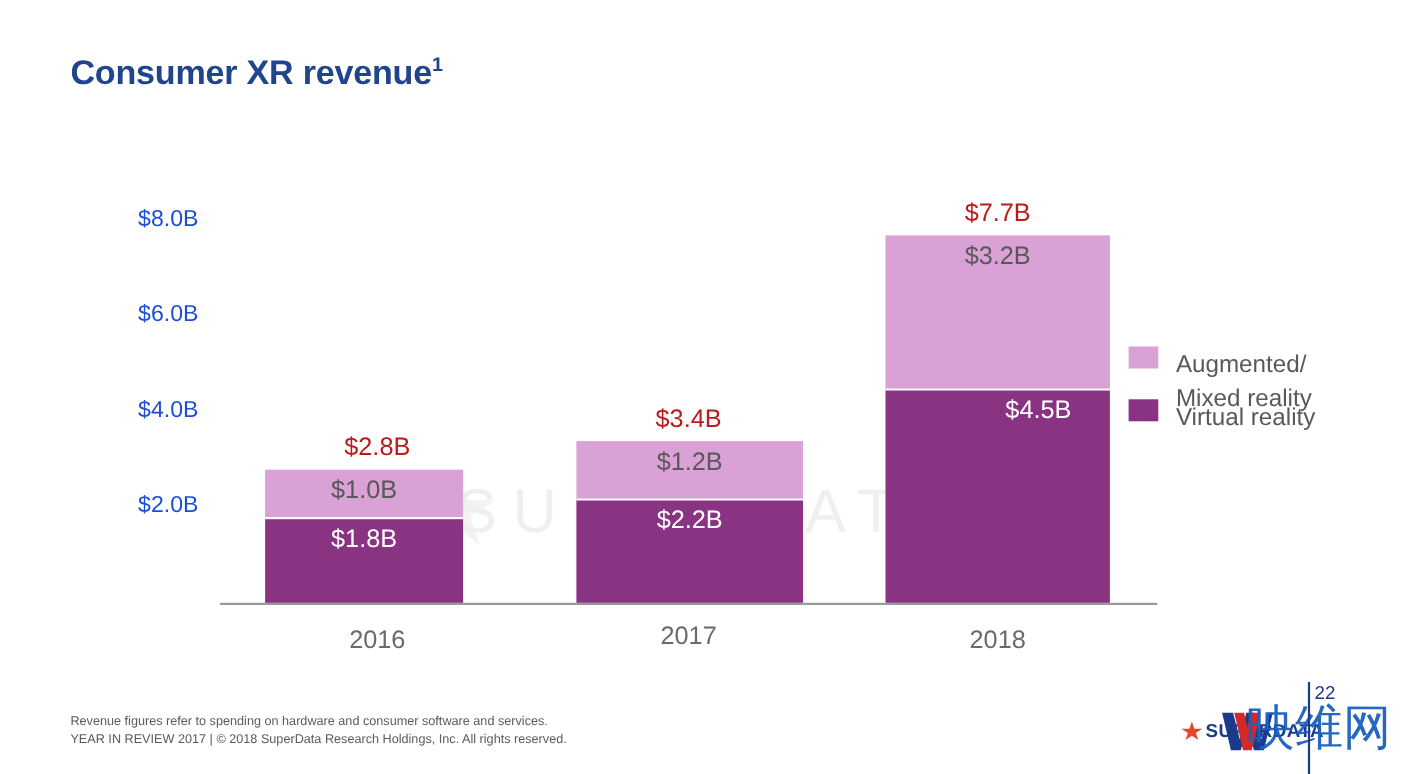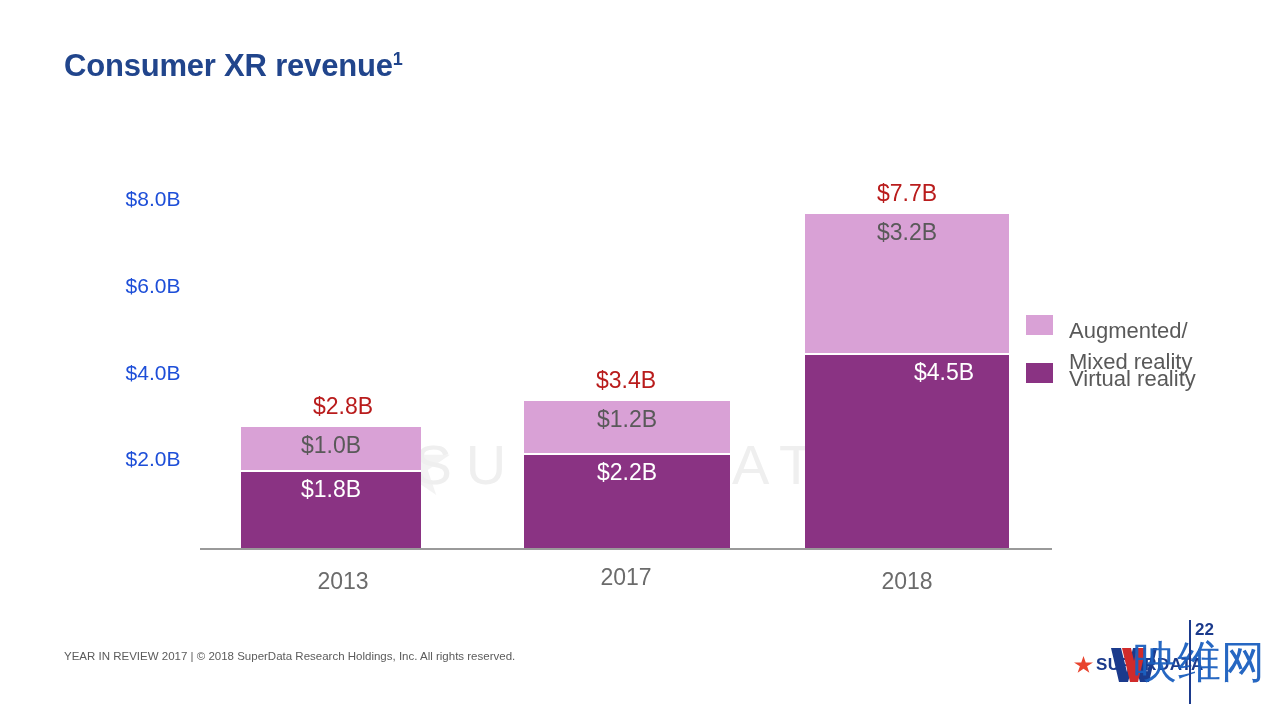--- a/index.html
+++ b/index.html
@@ -208,21 +208,21 @@
     top: 620px;
     width: 2px;
     height: 84px;
     background: #1B3A8C;
   }
   #page-number {
     position: absolute;
     left: 1195px;
     top: 620px;
     font-size: 17px;
-    font-weight: bold;
+    font-weight: normal;
     color: #1B3A8C;
   }
 
   #cn-watermark {
     position: absolute;
     left: 1133px;
     top: 640px;
     font-size: 44px;
     color: #1B5FBF;
     font-family: "DejaVu Sans", sans-serif;
@@ -270,21 +270,21 @@
       </div>
       <div class="bar-group" style="left: 805px; width: 204px; top: 214.012px; height: 377px; bottom: auto;">
         <div class="bar-seg seg-ar" style="top: 0px; height: 138.8px;"></div>
         <div class="bar-seg seg-vr" style="top: 138.8px; height: 195.188px;"></div>
         <div class="seg-label on-ar" style="top: 5px;">$3.2B</div>
         <div class="seg-label on-vr" style="top: 144.8px; padding-left: 37px;">$4.5B</div>
       </div>
     </div>
 
   <div id="cat-labels">
-      <div class="cat-label" style="left: 241px; width: 204px; top: 568px;">2013</div>
+      <div class="cat-label" style="left: 241px; width: 204px; top: 568px;">2016</div>
       <div class="cat-label" style="left: 524px; width: 204px; top: 564px;">2017</div>
       <div class="cat-label" style="left: 805px; width: 204px; top: 568px;">2018</div>
     </div>
 
   <div id="legend">
       <div class="legend-row" style="top: 10px; left: 0px;">
         <span class="legend-swatch sw-ar"></span>
         <span class="legend-text">Augmented/
 Mixed reality</span>
       </div>
@@ -292,20 +292,21 @@
         <span class="legend-swatch sw-vr"></span>
         <span class="legend-text">Virtual reality</span>
       </div>
     </div>
 <div class="total-label" style="position: absolute; left: 241px; width: 204px; top: 392.55px;">$2.8B</div>
     <div class="total-label" style="position: absolute; left: 524px; width: 204px; top: 366.525px;">$3.4B</div>
     <div class="total-label" style="position: absolute; left: 805px; width: 204px; top: 180.012px;">$7.7B</div>
   </div>
 
 <div id="footnotes">
+  <div>Revenue figures refer to spending on hardware and consumer software and services.</div>
   <div>YEAR IN REVIEW 2017  |  © 2018 SuperData Research Holdings, Inc. All rights reserved.</div>
 </div>
 
 <div id="logo-block">
   <div id="logo-star"></div>
   <div id="logo-word">SUPERDATA</div>
 </div>
 <svg id="logo-w-mark" viewBox="0 0 50 40">
   <path d="M2 3 L12 3 L18 27 L24 3 L32 3 L38 27 L44 3 L48 3 L40 37 L31 37 L25 16 L19 37 L10 37 Z" fill="#1B3A8C"></path>
   <path d="M13 3 L22 3 L25 16 L28 3 L37 3 L29 37 L21 37 Z" fill="#D02B2B"></path>

